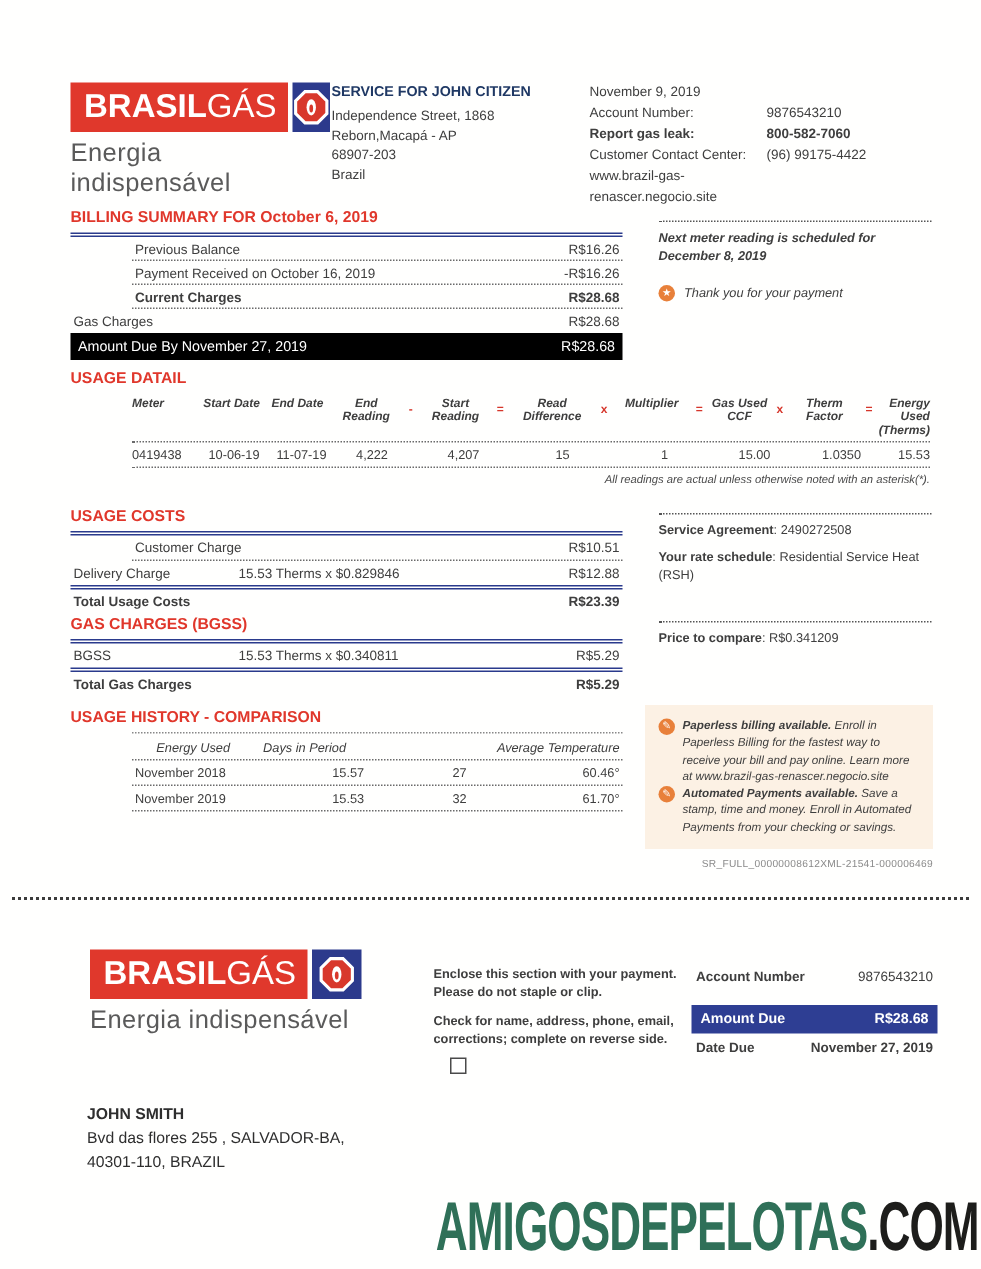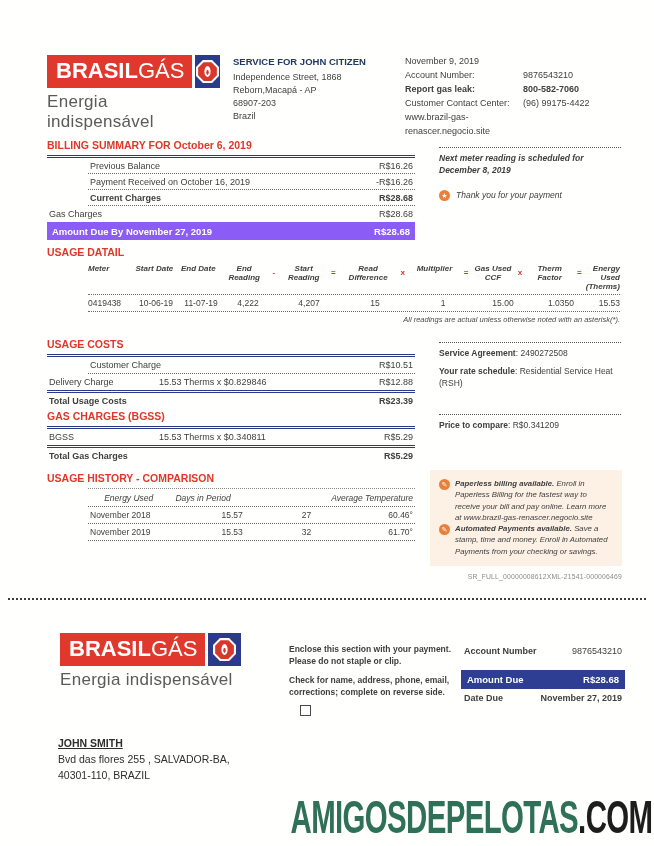--- a/index.html
+++ b/index.html
@@ -25,39 +25,39 @@
   .logo-red .l { font-weight: normal; }
   .logo-blue {
     background: #2c3a8c; width: 33px; margin-left: 3px;
     display: flex; align-items: center; justify-content: center;
   }
   .tagline { font-size: 17px; color: #5a5a5a; margin-top: 4px; letter-spacing: .3px; }
 
   
   .header { left: 47px; top: 55px; right: 30px; display: flex; }
   .logo-block { width: 172px; flex: 0 0 172px; }
-  .service-block { width: 160px; flex: 0 0 160px; margin-left: 14px; font-size: 9px; line-height: 1.45; }
+  .service-block { width: 160px; flex: 0 0 160px; margin-left: 2px; font-size: 9px; line-height: 1.45; }
   .service-title { color: #1f3864; font-weight: bold; font-size: 9.5px; margin-bottom: 2px; }
   .info-block { flex: 1; margin-left: 12px; font-size: 9px; line-height: 1.55; }
   .info-row { display: flex; }
   .info-row .lbl { width: 118px; flex: 0 0 118px; }
   .info-row .val { flex: 1; }
   .bold { font-weight: bold; }
   .website { width: 104px; overflow-wrap: break-word; }
 
   
   .sec-title { color: #e0372b; font-weight: bold; font-size: 10.5px; margin-bottom: 4px; }
   .navy-rule { height: 3px; border-top: 1px solid #2a3a8c; border-bottom: 1px solid #2a3a8c; }
   .dotted { border-bottom: 1px dotted #6a6a6a; margin-left: 41px; }
 
   
   .billing { left: 47px; top: 139px; width: 368px; }
   .bs-row { display: flex; justify-content: space-between; font-size: 9px; padding: 2.5px 2px; }
   .due-bar {
-    background: #8b5cf6; color: #fff; font-weight: bold; font-size: 9.5px;
+    background: #000000; color: #fff; font-weight: normal; font-size: 9.5px;
     display: flex; justify-content: space-between; padding: 3.5px 5px; margin-top: 1px;
   }
 
   
   .notices { left: 439px; top: 147px; width: 182px; font-size: 8.5px; }
   .notice-top { border-top: 1.5px dotted #555; padding-top: 5px; font-style: italic; font-weight: bold; color: #3e3e3e; line-height: 1.4; }
   .thanks { display: flex; align-items: flex-start; margin-top: 13px; font-style: italic; font-weight: normal; }
   .badge {
     width: 11px; height: 11px; border-radius: 50%; background: #e8803a; color: #fff;
     font-size: 7px; line-height: 11px; text-align: center; flex: 0 0 11px; margin-right: 6px;
@@ -111,21 +111,21 @@
   .sep { left: 8px; right: 8px; top: 598px; border-top: 2px dotted #3c3c3c; }
   .stub-logo { left: 60px; top: 633px; }
   .stub-instr { left: 289px; top: 644px; width: 168px; font-size: 8.5px; font-weight: bold; color: #3e3e3e; line-height: 1.4; }
   .stub-instr p + p { margin-top: 7px; }
   .stub-checkbox { left: 300px; top: 705px; width: 11px; height: 11px; border: 1.5px solid #4a4a4a; background: #fff; }
   .stub-account { left: 461px; top: 644px; width: 164px; font-size: 9px; }
   .sa-row { display: flex; justify-content: space-between; padding: 2px 3px; }
   .sa-bar { background: #2e3e93; color: #fff; font-weight: bold; display: flex; justify-content: space-between; padding: 4px 6px; margin-top: 12px; font-size: 9.5px; }
   .sa-date { display: flex; justify-content: space-between; font-weight: bold; padding: 4px 3px 0 3px; }
   .recipient { left: 58px; top: 736px; font-size: 10.5px; line-height: 1.5; color: #2e2e2e; }
-  .recipient .name { font-weight: bold; text-decoration: underline; }
+  .recipient .name { font-weight: bold; }
 
   
   .watermark {
     right: 2px; top: 790px; white-space: nowrap;
     font-size: 46px; font-weight: bold; letter-spacing: -1px;
     transform: scaleX(0.64); transform-origin: right center;
     font-family: "Liberation Sans", "DejaVu Sans", sans-serif;
   }
   .wm-green { color: #2f7058; }
   .wm-black { color: #1d1d1b; }

